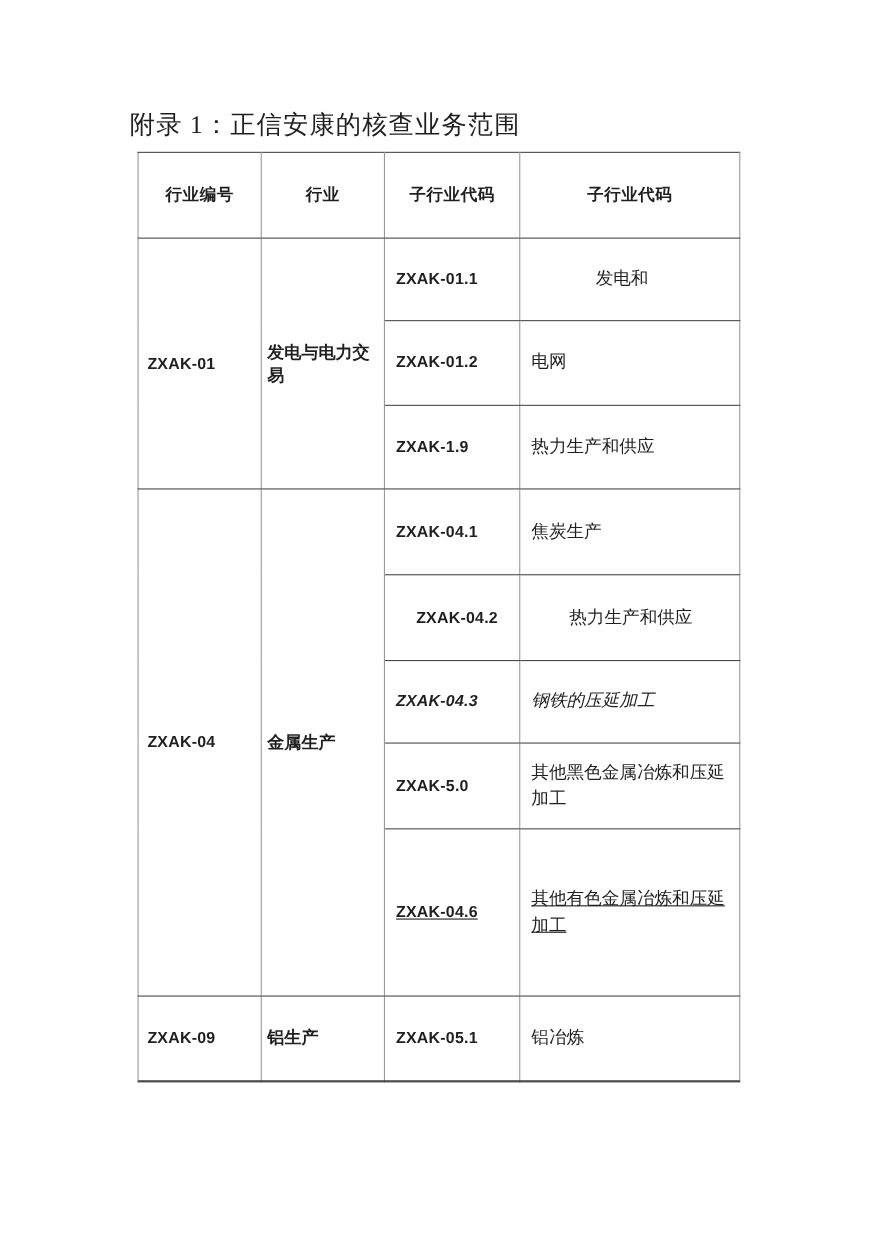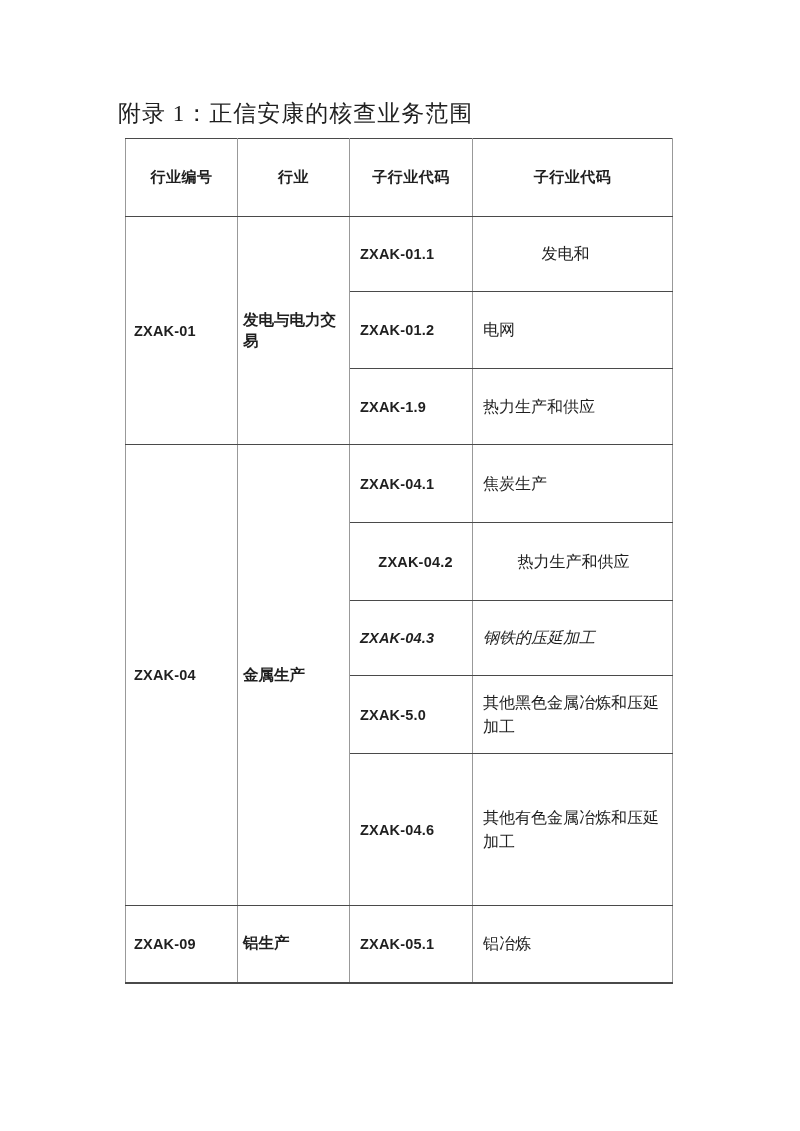--- a/index.html
+++ b/index.html
@@ -126,21 +126,21 @@
         <td class="cat-cell">热力生产和供应</td>
       </tr>
       <tr style="height: 75px; font-style: italic;">
         <td class="code-cell sub-code-cell">ZXAK-04.3</td>
         <td class="cat-cell">钢铁的压延加工</td>
       </tr>
       <tr style="height: 78px;">
         <td class="code-cell sub-code-cell">ZXAK-5.0</td>
         <td class="cat-cell">其他黑色金属冶炼和压延加工</td>
       </tr>
-      <tr style="height: 152px;">
+      <tr style="height: 152px; text-decoration: underline;">
         <td class="code-cell sub-code-cell">ZXAK-04.6</td>
         <td class="cat-cell">其他有色金属冶炼和压延加工</td>
       </tr>
       <tr style="height: 77px;">
         <td rowspan="1" class="code-cell">ZXAK-09</td>
         <td rowspan="1" class="industry-cell">铝生产</td>
         <td class="code-cell sub-code-cell">ZXAK-05.1</td>
         <td class="cat-cell">铝冶炼</td>
       </tr>
     </tbody>

